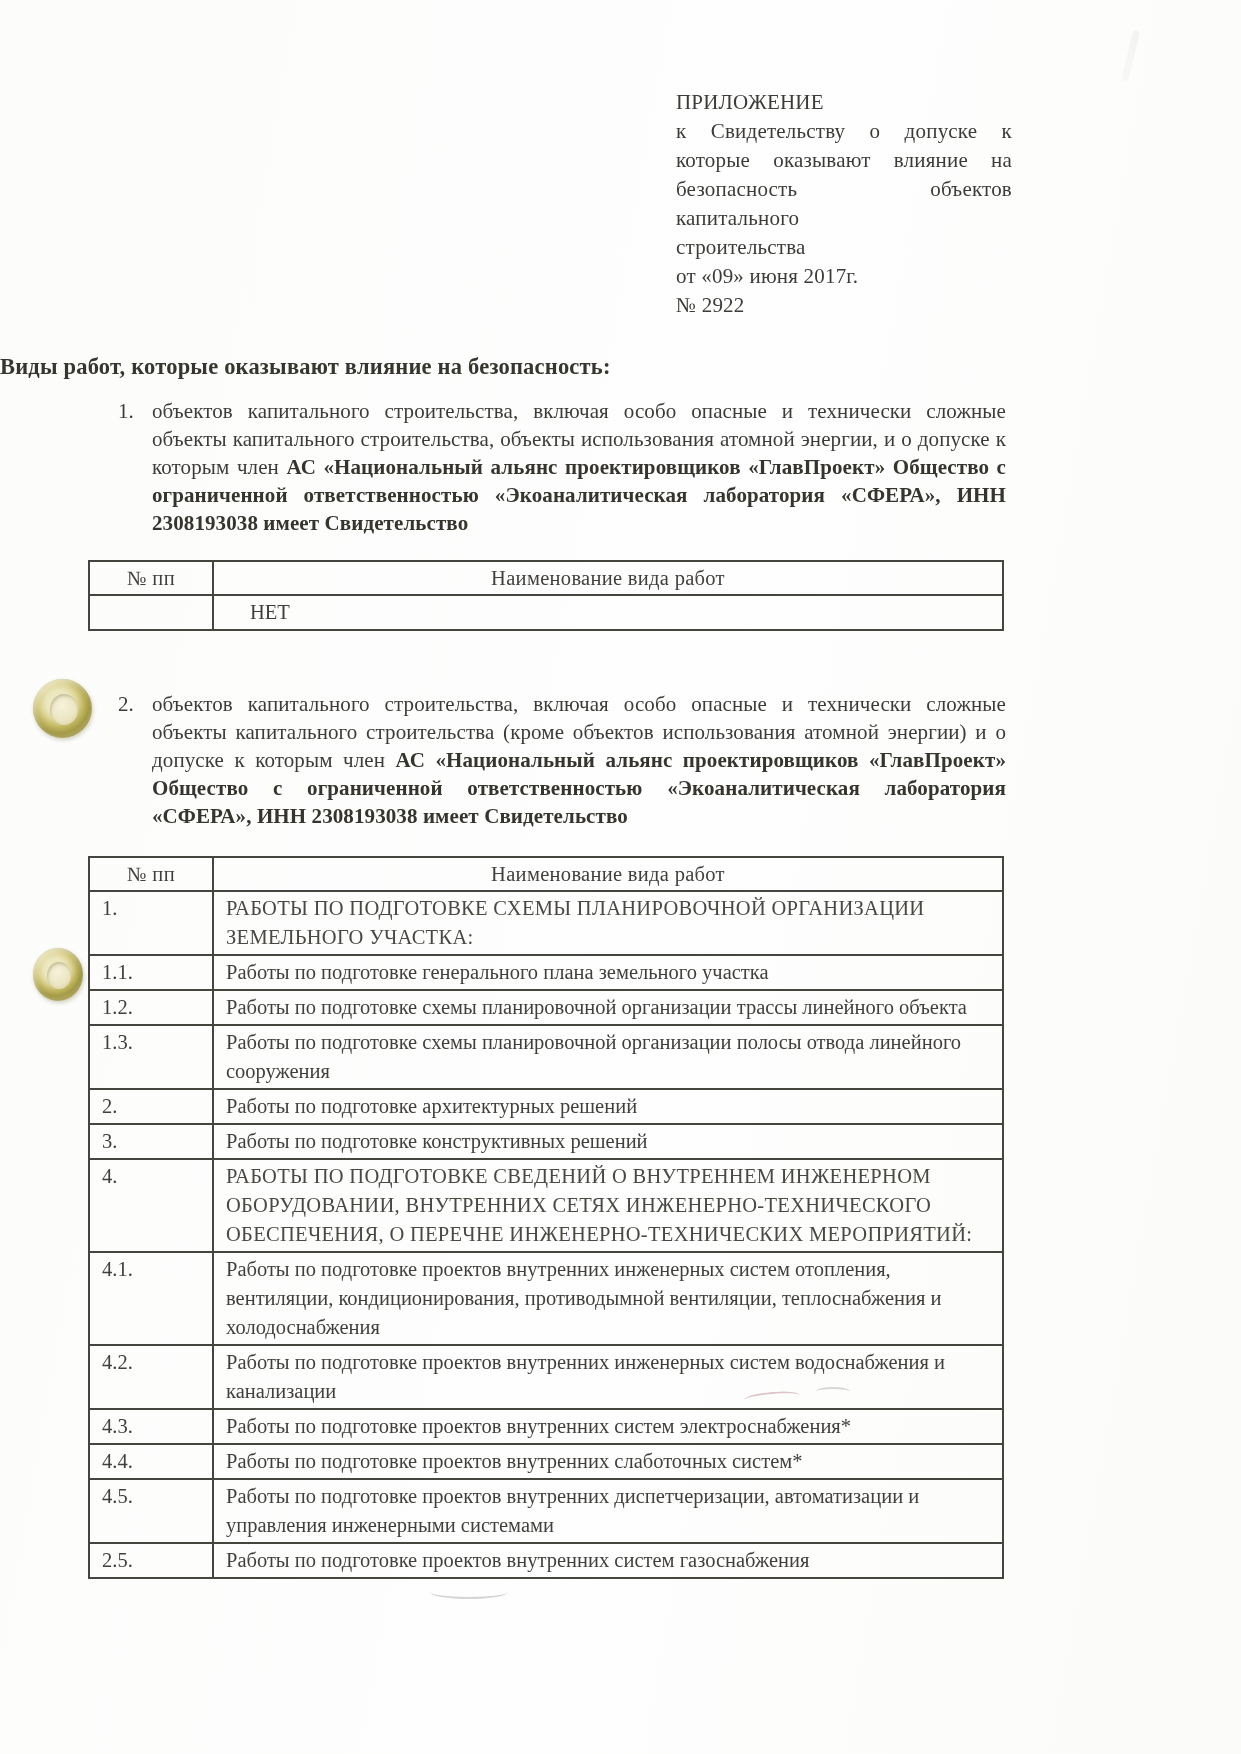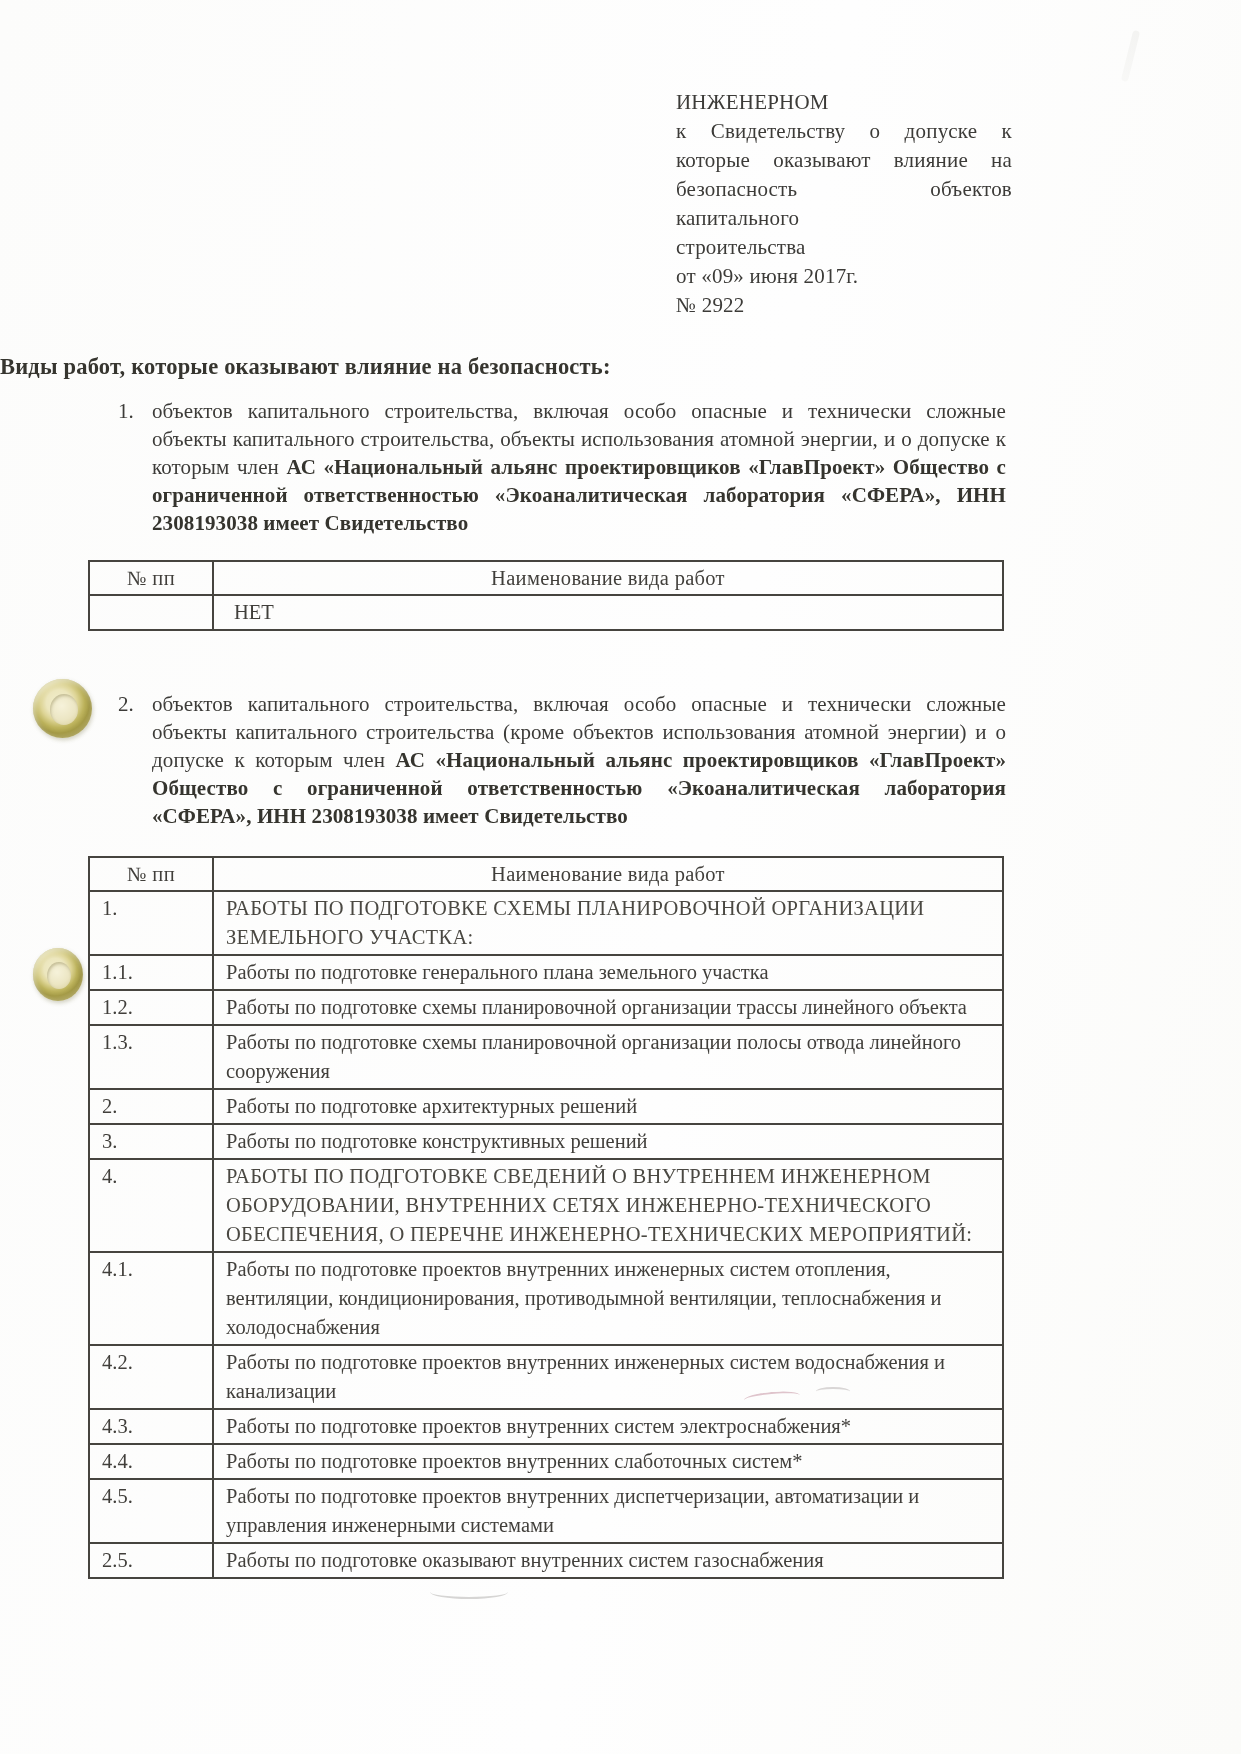--- a/index.html
+++ b/index.html
@@ -34,21 +34,21 @@
                 border-collapse:collapse; table-layout:fixed;
                 font-size:20.5px; color:#413f3b; }
   #table-1 { top:560px; }
   #table-2 { top:856px; }
   .works th, .works td { border:2px solid #46443f; }
   .works th { font-weight:normal; text-align:center; height:30px;
               padding:1px 0; letter-spacing:.3px; }
   .works th.h-num { width:122px; }
   .works td.col-num  { vertical-align:top; padding:2px 4px 2px 12px; line-height:29px; }
   .works td.col-name { vertical-align:top; padding:2px 10px 2px 12px; line-height:29px; }
-  #table-1 td.col-name { padding-left:20px; height:29px; }
+  #table-1 td.col-name { padding-left:36px; height:29px; }
   .works td.caps { letter-spacing:.3px; color:#4a4842; }
 
   
   .grommet { position:absolute; border-radius:50%;
     background:radial-gradient(circle at 44% 40%,
       #f2eecd 0%, #ece6bd 26%, #ddd495 38%, #bdb35c 52%,
       #a99f49 63%, #cbc274 76%, #b2a854 88%, #968c45 100%);
     box-shadow:1px 2px 4px rgba(110,105,55,.30),
                inset -2px -3px 5px rgba(90,85,40,.25),
                inset 2px 3px 5px rgba(255,255,252,.6); }
@@ -82,21 +82,21 @@
   <div class="grommet" id="grommet-bottom">
     <div class="grommet-hole"></div>
   </div>
 
   <div class="corner-streak"></div>
   <div class="pink-mark"></div>
   <div class="pink-mark-2"></div>
   <div class="gray-curve"></div>
 
   <div class="stamp-block">
-    <div class="stamp-line">ИНЖЕНЕРНОМ</div>
+    <div class="stamp-line">ПРИЛОЖЕНИЕ</div>
     <div class="stamp-line just">к Свидетельству о допуске к</div>
     <div class="stamp-line just">которые оказывают влияние на</div>
     <div class="stamp-line just">безопасность объектов капитального</div>
     <div class="stamp-line">строительства</div>
     <div class="stamp-line">от «09» июня 2017г.</div>
     <div class="stamp-line">№ 2922</div>
   </div>
 
   <div class="doc-title">Виды работ, которые оказывают влияние на безопасность:</div>
 
@@ -176,18 +176,18 @@
         <tr>
           <td class="col-num">4.4.</td>
           <td class="col-name">Работы по подготовке проектов внутренних слаботочных систем*</td>
         </tr>
         <tr>
           <td class="col-num">4.5.</td>
           <td class="col-name">Работы по подготовке проектов внутренних диспетчеризации, автоматизации и управления инженерными системами</td>
         </tr>
         <tr>
           <td class="col-num">2.5.</td>
-          <td class="col-name">Работы по подготовке оказывают внутренних систем газоснабжения</td>
+          <td class="col-name">Работы по подготовке проектов внутренних систем газоснабжения</td>
         </tr>
       </tbody>
   </table>
 
 </div>
 
 </body></html>

